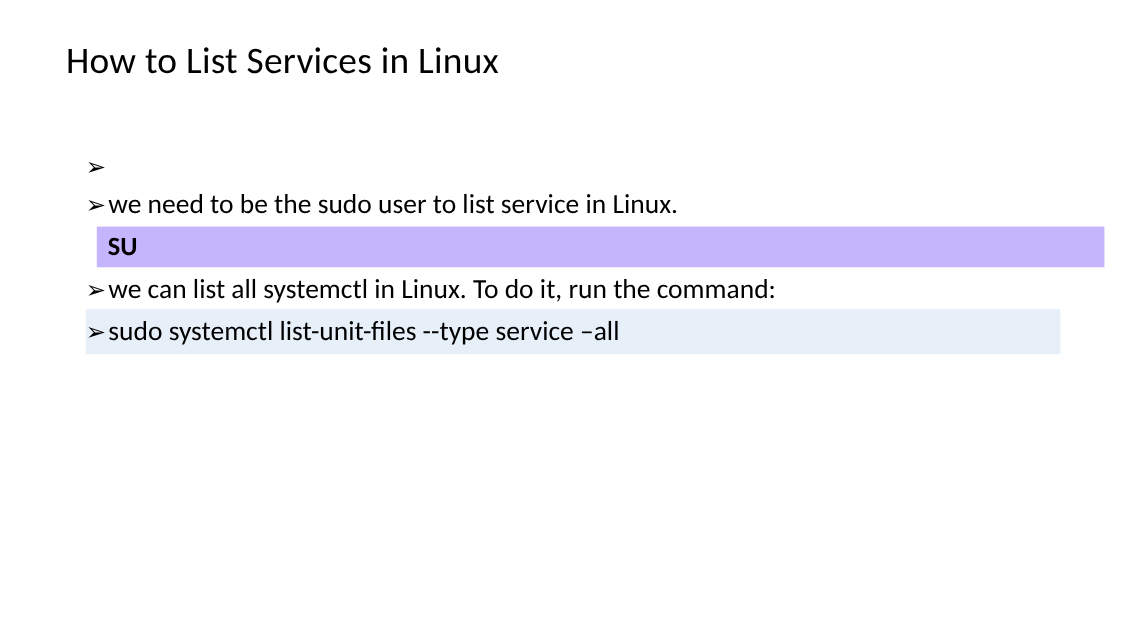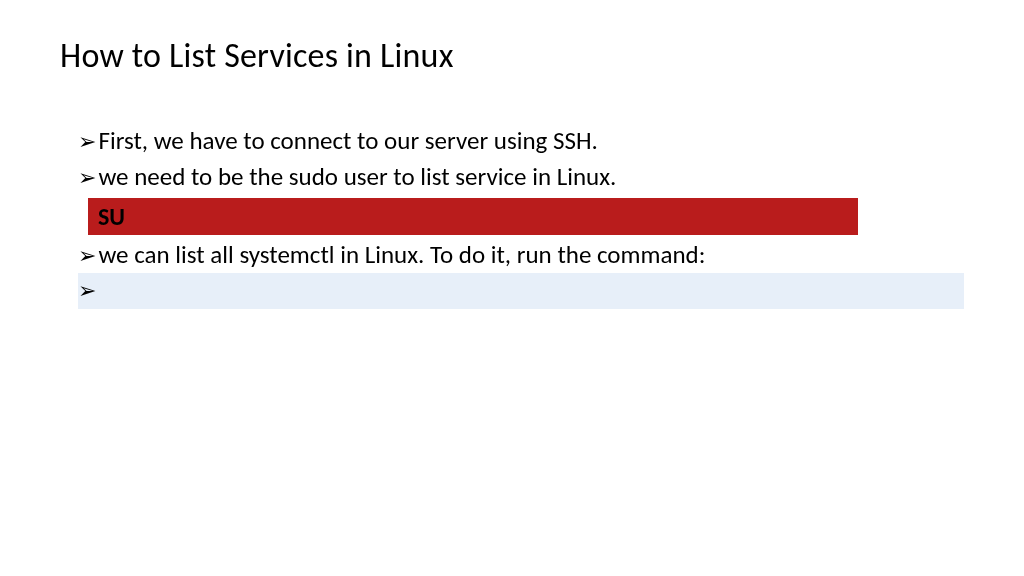--- a/index.html
+++ b/index.html
@@ -12,21 +12,21 @@
       height: 576px;
       background: #ffffff;
       font-family: Calibri, 'Segoe UI', Arial, sans-serif;
       padding: 35px 60px;
       color: #000000;
     }
     .title {
       font-size: 34px;
       font-weight: 400;
       color: #000000;
-      margin-bottom: 47px;
+      margin-bottom: 60px;
       letter-spacing: 0.2px;
     }
     .content {
       margin-left: 18px;
     }
     .bullet-line {
       display: flex;
       align-items: baseline;
       font-size: 25px;
       line-height: 1.45;
@@ -37,50 +37,50 @@
       font-size: 22px;
       margin-right: 2px;
       position: relative;
       top: 0px;
     }
     .bullet-line.highlighted {
       background: #e7eff9;
       padding: 2px 0;
     }
     .code-block {
-      background: #b91c1c;
+      background: #c4b5fd;
       padding: 4px 10px;
       font-size: 24px;
       font-weight: bold;
       color: #000000;
       margin: 2px 0 2px 10px;
-      width: 770px;
+      width: 916px;
     }
   </style>
 </head>
 <body>
 
 <h1 class="title">How to List Services in Linux</h1>
 
 <div class="content">
 
   <div class="bullet-line">
     <span class="bullet-arrow">➢</span>
-    <span>First, we have to connect to our server using SSH.</span>
   </div>
 
   <div class="bullet-line">
     <span class="bullet-arrow">➢</span>
     <span>we need to be the sudo user to list service in Linux.</span>
   </div>
 
   <div class="code-block">SU</div>
 
   <div class="bullet-line">
     <span class="bullet-arrow">➢</span>
     <span>we can list all systemctl in Linux. To do it, run the command:</span>
   </div>
 
   <div class="bullet-line highlighted">
     <span class="bullet-arrow">➢</span>
+    <span>sudo systemctl list-unit-files --type service –all</span>
   </div>
 
 </div>
 
 </body></html>

